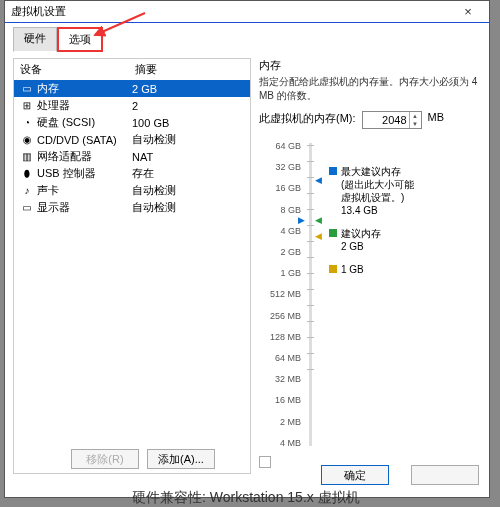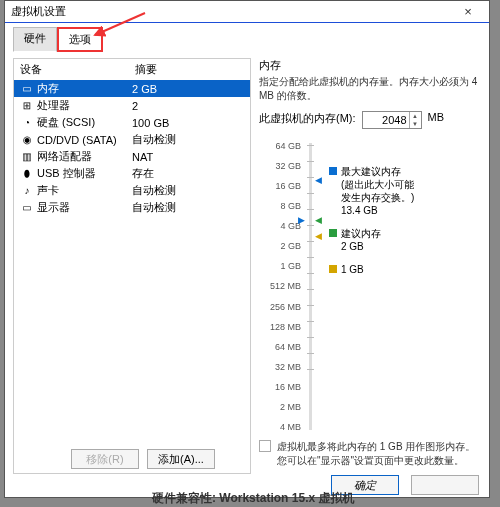--- a/index.html
+++ b/index.html
@@ -45,22 +45,22 @@
 .legend-item { margin-bottom: 10px; display: flex; gap: 4px; }
 .legend-sw { width: 8px; height: 8px; margin-top: 2px; flex-shrink: 0; }
 .legend-text div { line-height: 13px; }
 .foot-note { display: flex; gap: 6px; font-size: 10px; color: #333; padding: 6px 0; }
 .foot-note .icon { width: 12px; height: 12px; border: 1px solid #aaa; flex-shrink: 0; }
 .bottom-buttons { display: flex; gap: 8px; padding: 4px 8px; justify-content: flex-start; }
 .bottom-buttons.left-btns { justify-content: center; padding-left: 30px; }
 .btn { min-width: 68px; height: 20px; font-size: 11px; border: 1px solid #aaa; background: #f5f5f5; display: flex; align-items: center; justify-content: center; cursor: pointer; }
 .btn.disabled { color: #aaa; cursor: default; }
 .btn.primary { border: 1px solid #0a63c7; }
-.dialog-footer { position: absolute; bottom: 2px; right: 10px; display: flex; gap: 12px; font-style: italic; }
-.status { position: absolute; bottom: 0; left: 152px; font-size: 12px; color: #333; font-weight: bold; }
+.dialog-footer { position: absolute; bottom: 12px; right: 10px; display: flex; gap: 22px; }
+.status { position: absolute; bottom: 0; left: 132px; font-size: 14px; color: #333; }
 </style>
 </head>
 <body>
 
 <div class="window">
   <div class="titlebar">
     <span class="title">虚拟机设置</span>
     <span class="close">×</span>
   </div>
 
@@ -206,21 +206,21 @@
           <div class="marker green" style="left:14px; top:76px;">◀</div>
           <div class="marker yellow" style="left:14px; top:92px;">◀</div>
           <div class="marker" style="left:-3px; top:76px; color:#0a6ed1;">▶</div>
         </div>
         <div class="legend">
           <div class="legend-item">
             <div class="legend-sw" style="background:#0a6ed1"></div>
             <div class="legend-text">
               <div>最大建议内存</div>
               <div>(超出此大小可能</div>
-              <div>发生内存交换。)</div>
+              <div>虚拟机设置。)</div>
               <div>13.4 GB</div>
             </div>
           </div>
           <div class="legend-item">
             <div class="legend-sw" style="background:#2a9d3f"></div>
             <div class="legend-text">
               <div>建议内存</div>
               <div>2 GB</div>
             </div>
           </div>
@@ -228,21 +228,20 @@
             <div class="legend-sw" style="background:#d4a500"></div>
             <div class="legend-text">
               <div>1 GB</div>
             </div>
           </div>
         </div>
       </div>
 
       <div class="foot-note">
         <div class="icon"></div>
-        <div>虚拟机最多将此内存的 1 GB 用作图形内存。您可以在"显示器"设置页面中更改此数量。</div>
       </div>
     </div>
   </div>
 
   <div class="dialog-footer">
     <div class="btn primary">确定</div>
     <div class="btn" style="width:68px"></div>
   </div>
 </div>
 

